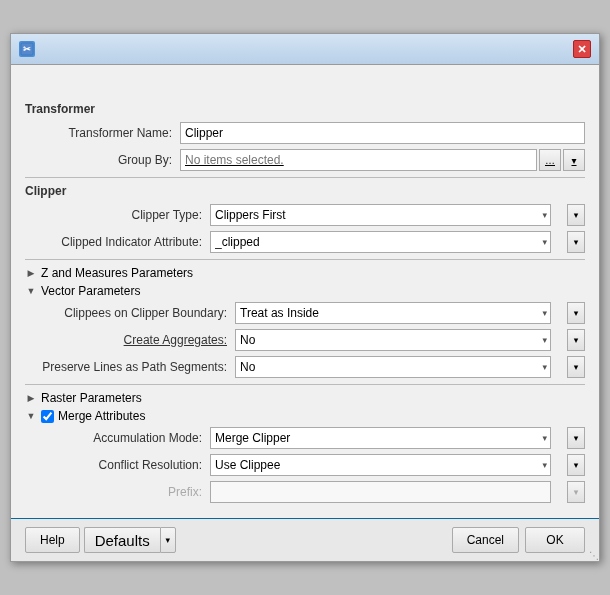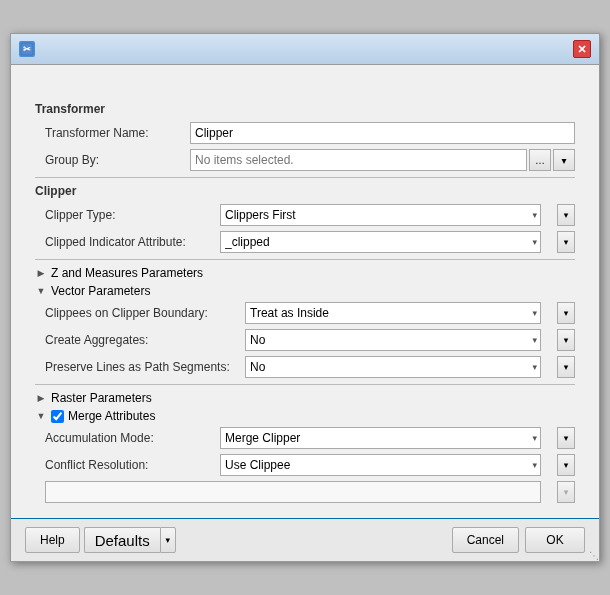--- a/index.html
+++ b/index.html
@@ -56,52 +56,54 @@
       border-radius: 2px;
       cursor: pointer;
       display: flex;
       align-items: center;
       justify-content: center;
       font-size: 11px;
       color: white;
       font-weight: bold;
     }
     .dialog-body {
-      padding: 10px 24px;
+      padding: 10px 14px;
       margin-top: 23px;
     }
     .section-label {
       font-weight: bold;
       font-size: 12px;
       color: #333;
       margin-bottom: 6px;
       margin-top: 4px;
     }
     .form-group {
       display: flex;
       align-items: center;
       margin-bottom: 5px;
     }
     .form-label {
+      text-align: right;
       color: #333;
       padding-right: 8px;
       flex-shrink: 0;
     }
     .form-input {
       flex: 1;
       height: 22px;
       border: 1px solid #aaa;
       background: white;
       padding: 0 4px;
       font-size: 12px;
     }
     .input-with-buttons {
       display: flex;
       flex: 1;
       gap: 2px;
+      text-decoration: underline;
     }
     .input-main {
       flex: 1;
       height: 22px;
       border: 1px solid #aaa;
       background: white;
       padding: 0 4px;
       font-size: 12px;
       color: #888;
     }
@@ -349,21 +351,21 @@
             <select>
               <option>Treat as Inside</option>
               <option>Treat as Outside</option>
             </select>
             <span class="dropdown-arrow">▾</span>
           </div>
           <button class="arr-btn">▾</button>
         </div>
       </div>
       <div class="form-group">
-        <span class="form-label" style="width:200px;">Create Aggregates:</span>
+        <span class="form-label" style="width:200px;text-decoration:underline;">Create Aggregates:</span>
         <div class="dropdown-container">
           <div class="dropdown-wrapper">
             <select>
               <option>No</option>
               <option>Yes</option>
             </select>
             <span class="dropdown-arrow">▾</span>
           </div>
           <button class="arr-btn">▾</button>
         </div>
@@ -420,20 +422,21 @@
               <option>Use Clippee</option>
               <option>Use Clipper</option>
               <option>No Resolution</option>
             </select>
             <span class="dropdown-arrow">▾</span>
           </div>
           <button class="arr-btn">▾</button>
         </div>
       </div>
       <div class="form-group">
+        <span class="form-label grayed" style="width:175px;">Prefix:</span>
         <div class="dropdown-container">
           <div class="dropdown-wrapper">
             <input type="text" style="width: 100%; height: 22px; border: 1px solid rgb(170, 170, 170); background: rgb(248, 248, 248); padding: 0px 4px; font-size: 12px; color: rgb(170, 170, 170);" value="">
           </div>
           <button class="arr-btn" style="color:#aaa;">▾</button>
         </div>
       </div>
     </div>
 
   </div>

